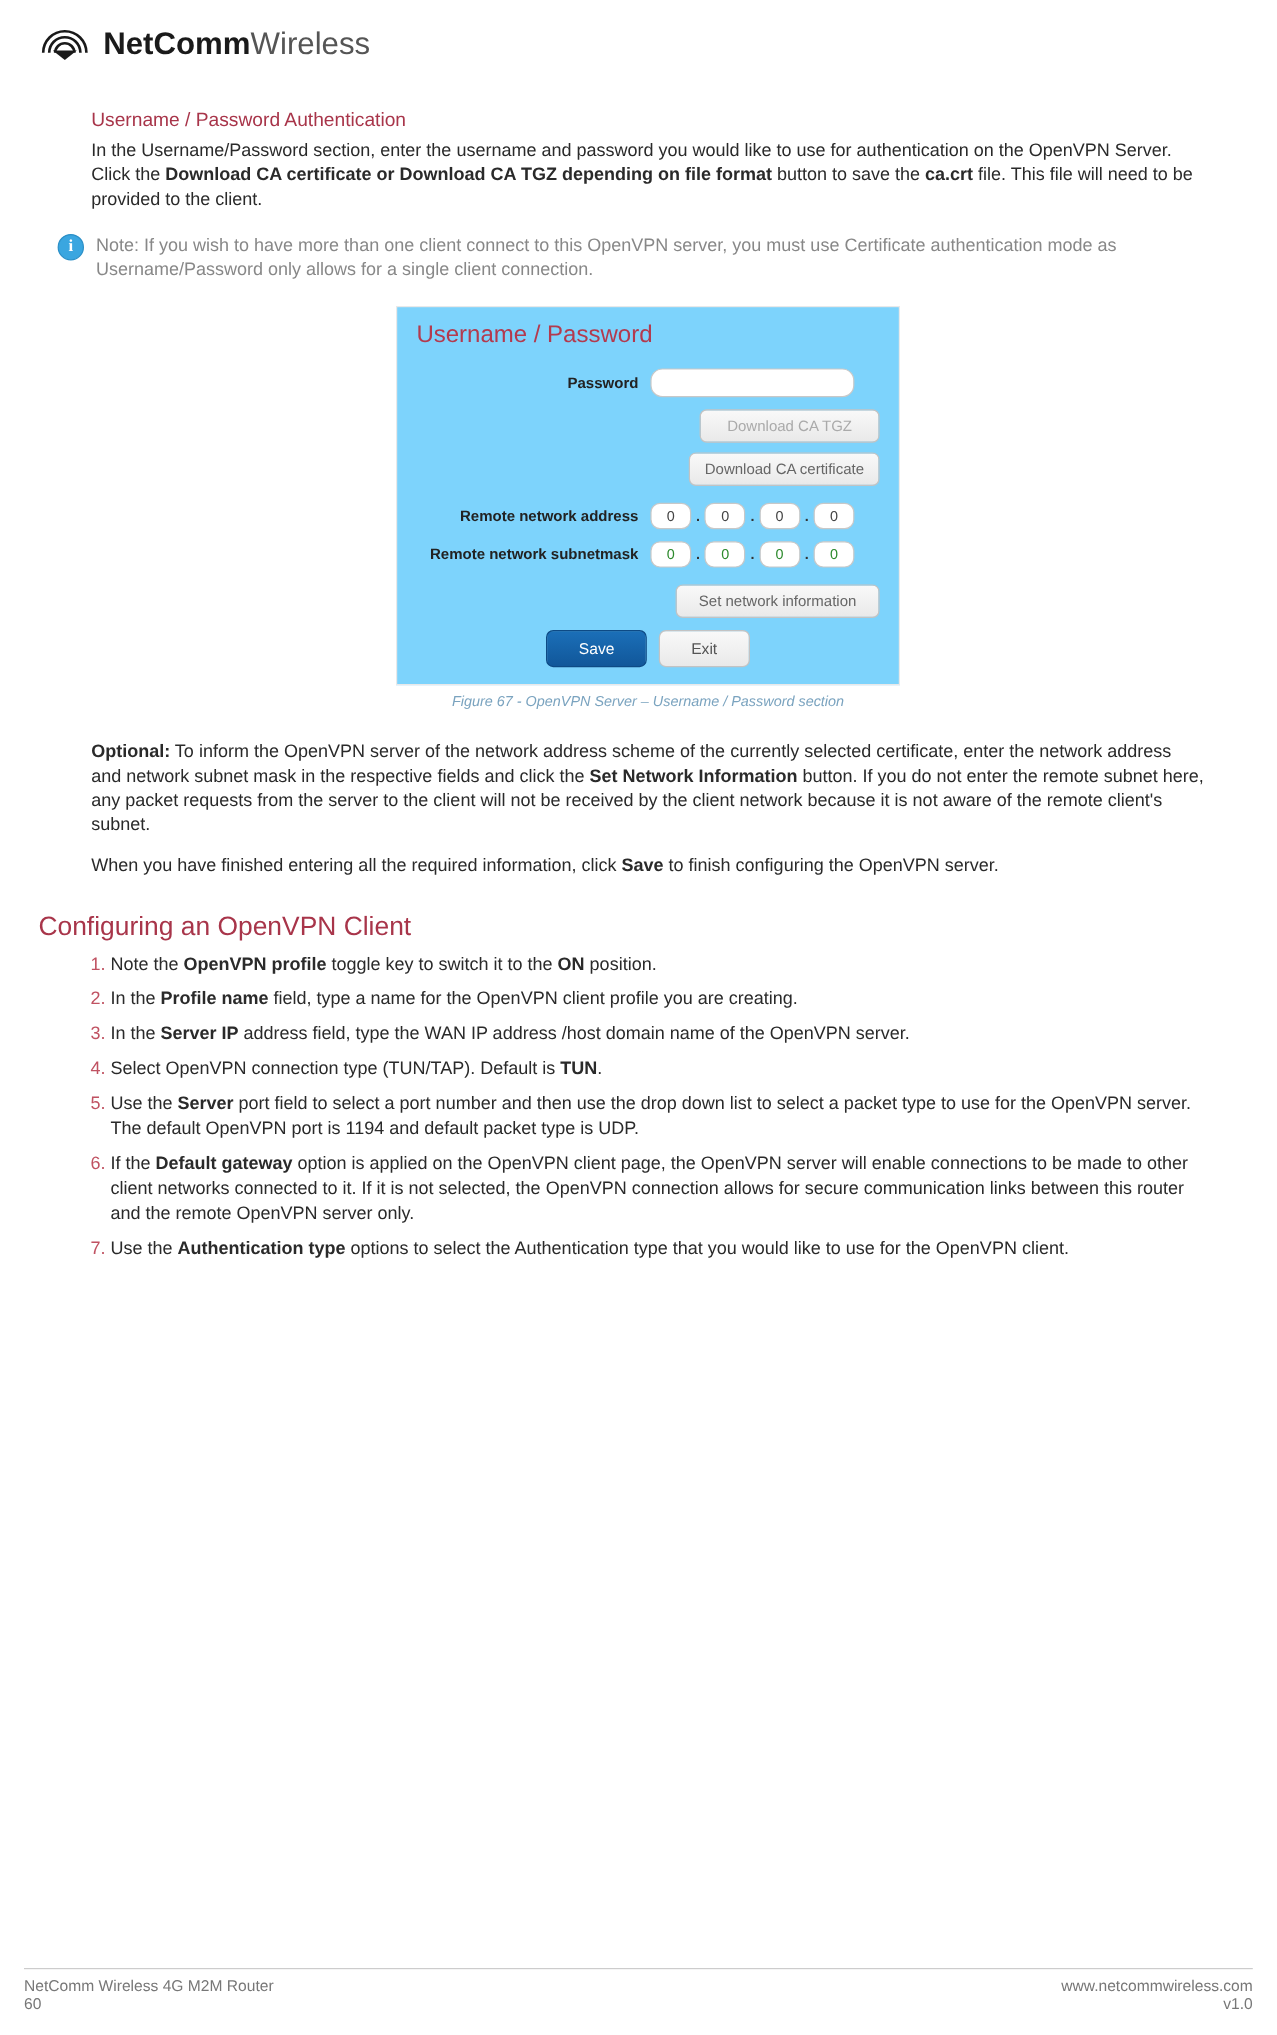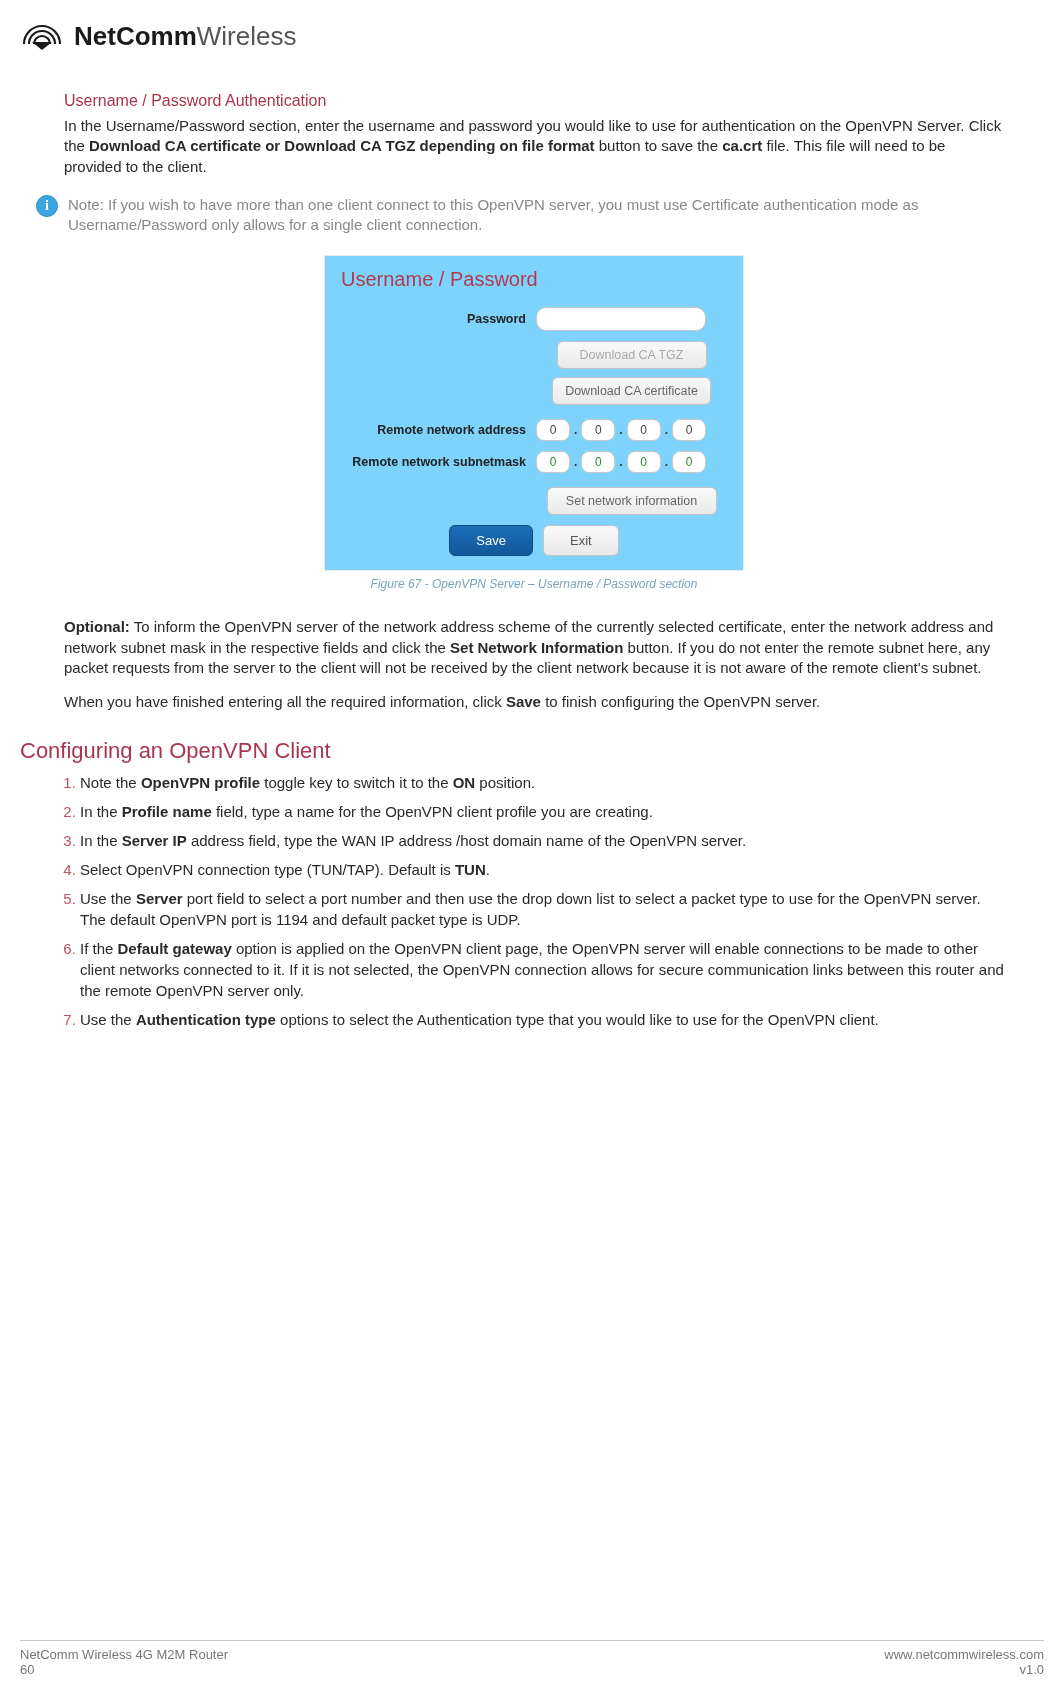--- a/index.html
+++ b/index.html
@@ -5,21 +5,21 @@
   * { box-sizing: border-box; }
   body {
     margin: 0;
     font-family: Arial, Helvetica, sans-serif;
     font-size: 14px;
     color: #333;
     background: #fff;
     width: 1064px;
   }
   .page {
-    padding: 20px 60px 20px 20px;
+    padding: 20px 60px 20px 32px;
     position: relative;
     min-height: 1640px;
   }
   .logo-row {
     display: flex;
     align-items: center;
     gap: 10px;
     margin-bottom: 40px;
   }
   .logo-icon svg { display:block; }
@@ -65,21 +65,21 @@
     margin: 10px 0;
   }
   .field-row .lbl {
     width: 185px; text-align: right; font-weight: bold; font-size: 12.5px; color:#222;
   }
   .text-input {
     flex: 1; max-width: 170px; height: 24px;
     border: 1px solid #c8c8c8; border-radius: 10px;
     background: #fff; padding: 0 8px;
   }
-  .btn-row { display:flex; justify-content:center; margin-left: 195px; margin-top:8px; margin-bottom:2px; }
+  .btn-row { display:flex; justify-content:flex-end; margin-left: 195px; margin-top:8px; margin-bottom:2px; }
   .btn {
     border: 1px solid #c3c3c3; border-radius: 6px;
     background: linear-gradient(#f9f9f9,#e9e9e9);
     color: #666; font-size: 12.5px;
     padding: 6px 12px; min-width: 150px; text-align:center;
   }
   .btn.disabled { color:#aaa; }
   .ip-group { display:flex; gap:4px; align-items:center; }
   .ip-oct {
     width: 34px; height: 22px; border:1px solid #c8c8c8; border-radius:8px;

